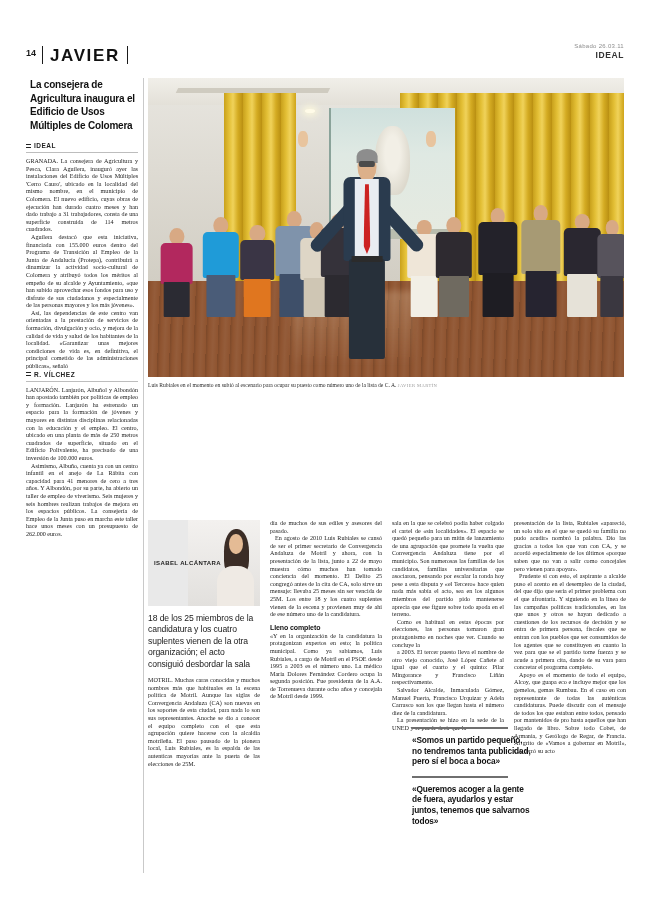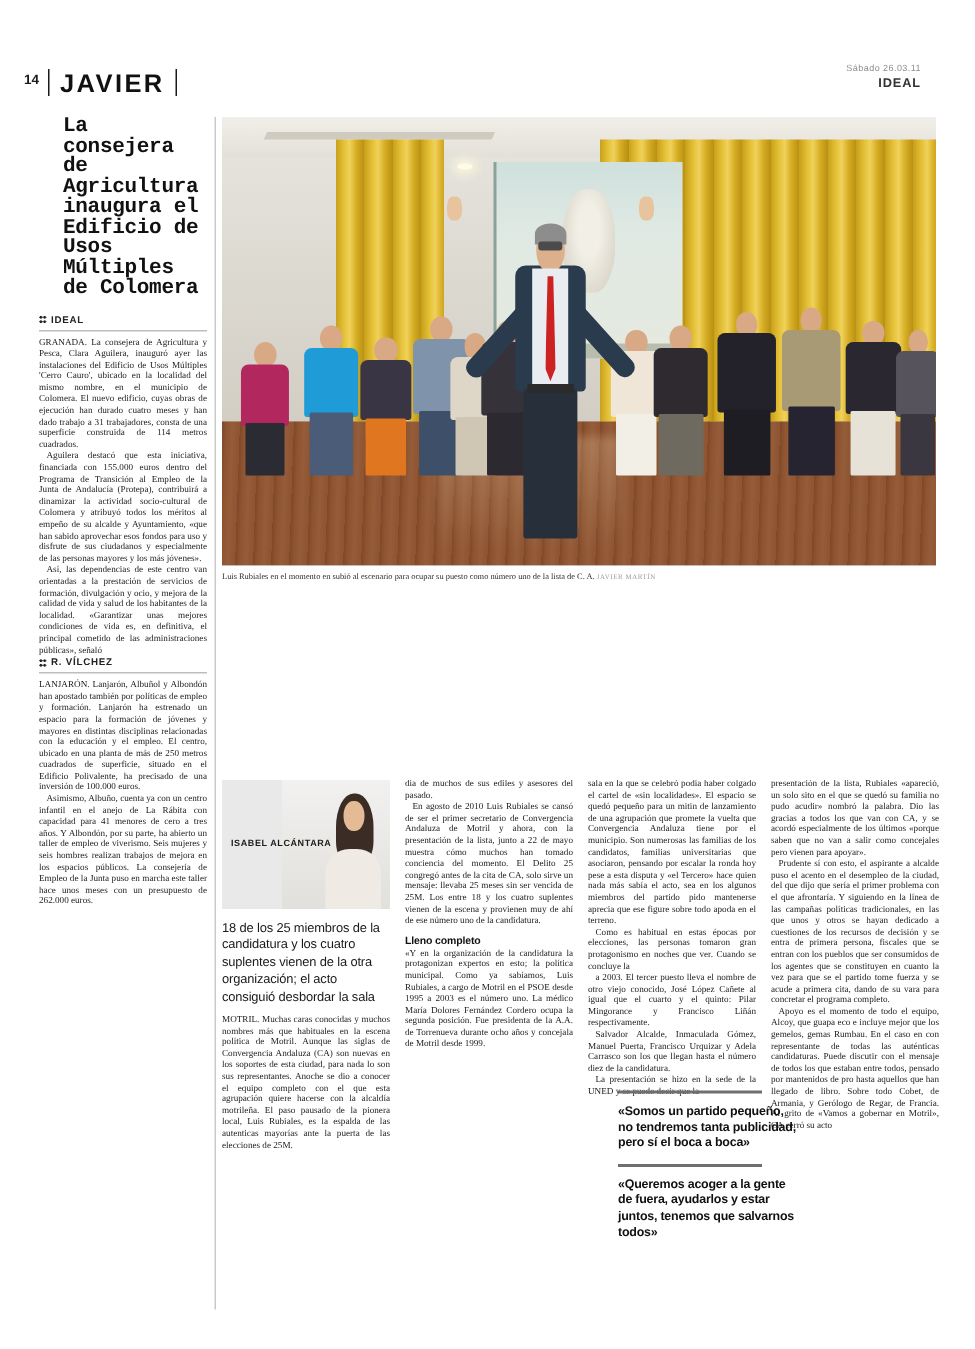--- a/index.html
+++ b/index.html
@@ -15,21 +15,21 @@
     position:absolute;
     left:0;top:0;
     width:650px;height:899px;
     padding:0;
     box-sizing:border-box;
   }
 
   
   .masthead{
     position:absolute;
-    left:16px;top:40px;
+    left:26px;top:40px;
     width:598px;height:24px;
     display:flex;align-items:flex-end;
   }
   .folio{
     font-size:9px;font-weight:700;color:#1a1a1a;
     letter-spacing:0px;
     padding-right:6px;
     position:relative;top:-6px;
   }
   .rule-v{
@@ -51,25 +51,24 @@
   .date-line{font-size:6px;color:#8d8d8d;letter-spacing:.3px;}
   .brand{font-size:8.5px;font-weight:700;color:#333;letter-spacing:.6px;margin-top:1px;}
 
   
   .rail{
     position:absolute;
     left:26px;top:78px;
     width:112px;
   }
   .rail-hl{
-    font-size:14px;line-height:13.5px;
+    font-size:10px;line-height:13.5px;
     font-weight:700;color:#111;
     letter-spacing:-.2px;
-    margin:0 0 10px 16px;
-    font-family:Liberation Mono, monospace;
+    margin:0 0 10px 4px;
   }
   .kicker{
     display:flex;align-items:center;gap:3px;
     font-size:6.5px;font-weight:700;letter-spacing:.5px;
     color:#222;margin:0 0 3px 0;
   }
   .kicker .dots{
     display:inline-block;width:5px;height:6px;
     background:
       radial-gradient(circle, #222 48%, transparent 50%) 0 0/2.5px 3px repeat;

